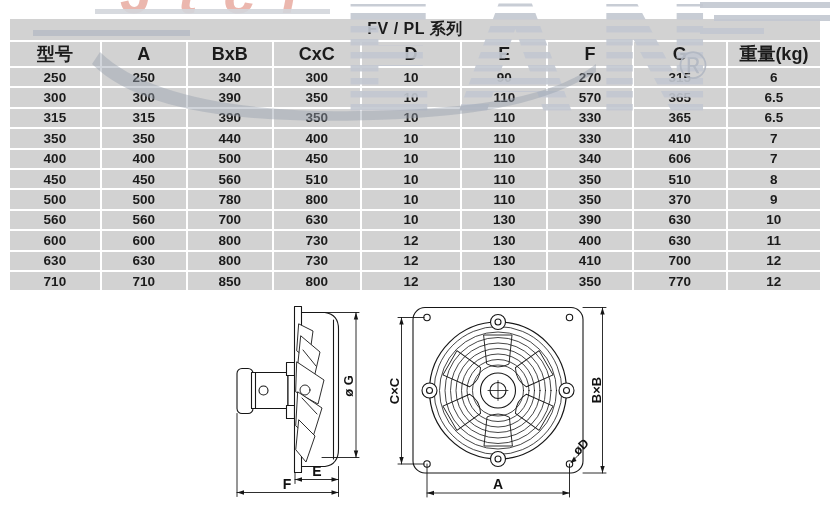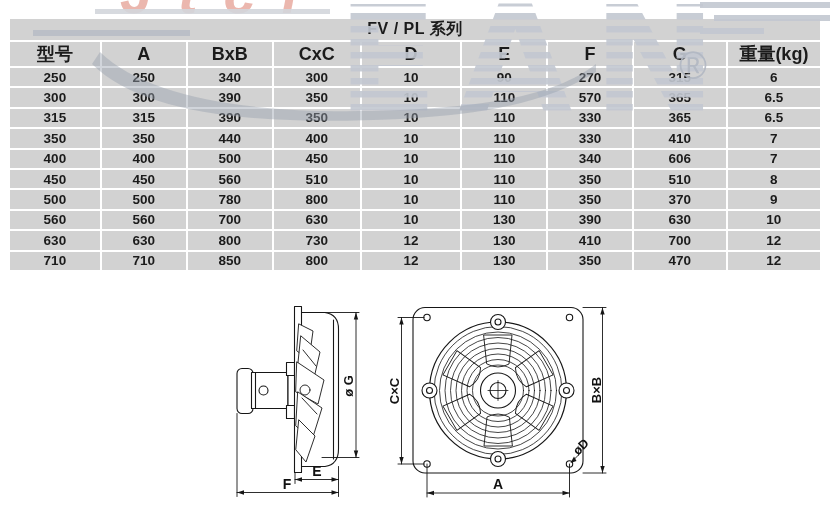--- a/index.html
+++ b/index.html
@@ -140,39 +140,50 @@
         <td>560</td>
         <td>700</td>
         <td>630</td>
         <td>10</td>
         <td>130</td>
         <td>390</td>
         <td>630</td>
         <td>10</td>
       </tr>
       <tr>
+        <td>600</td>
+        <td>600</td>
+        <td>800</td>
+        <td>730</td>
+        <td>12</td>
+        <td>130</td>
+        <td>400</td>
+        <td>630</td>
+        <td>11</td>
+      </tr>
+      <tr>
         <td>630</td>
         <td>630</td>
         <td>800</td>
         <td>730</td>
         <td>12</td>
         <td>130</td>
         <td>410</td>
         <td>700</td>
         <td>12</td>
       </tr>
       <tr>
         <td>710</td>
         <td>710</td>
         <td>850</td>
         <td>800</td>
         <td>12</td>
         <td>130</td>
         <td>350</td>
-        <td>470</td>
+        <td>770</td>
         <td>12</td>
       </tr>
     </tbody>
 </table>
 
 <svg id="watermark" class="overlay" viewBox="0 0 830 519" aria-hidden="true">
   <defs>
     <pattern id="stripePat" patternUnits="userSpaceOnUse" width="12" height="13">
       <rect x="0" y="0" width="12" height="6.5" fill="#c3c8d1"></rect>
     </pattern>

